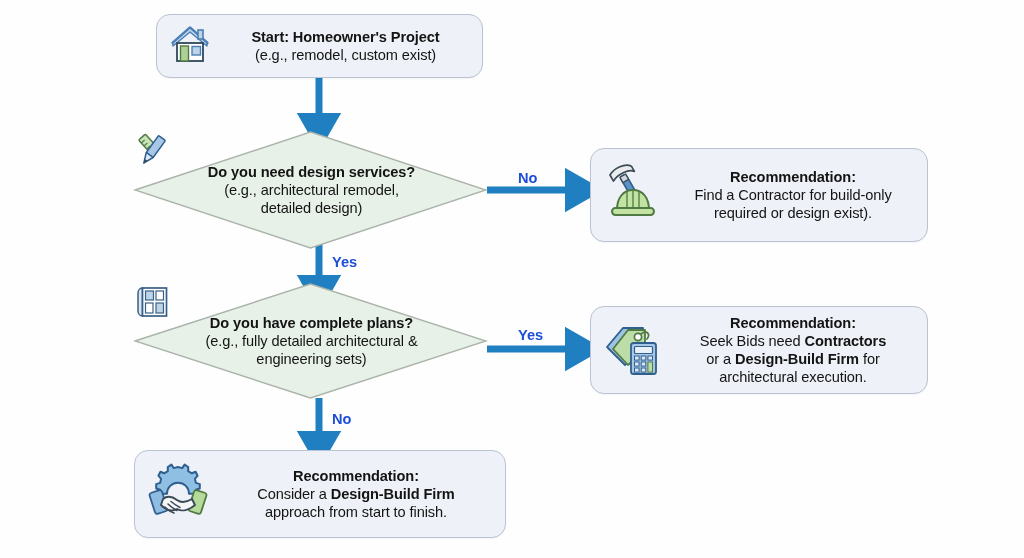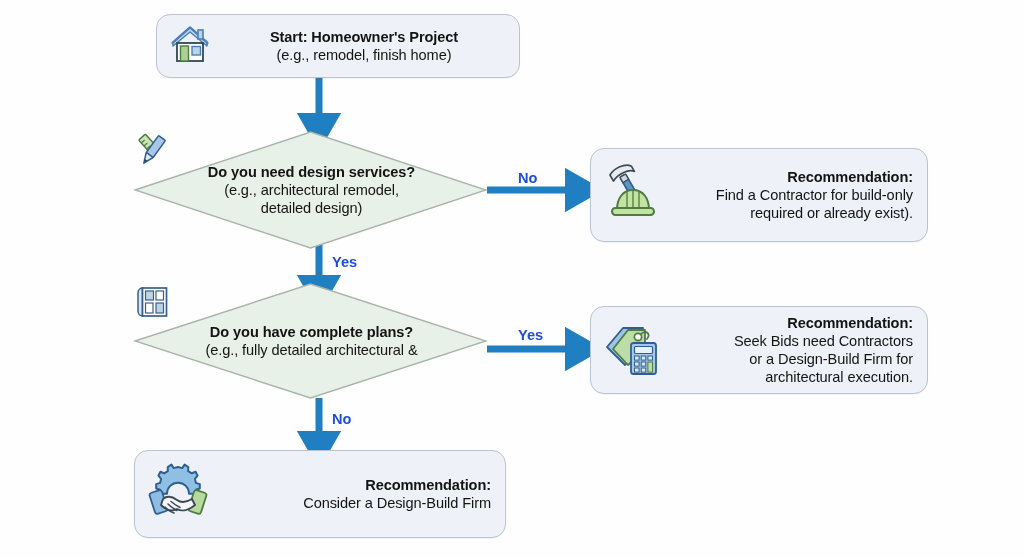--- a/index.html
+++ b/index.html
@@ -39,22 +39,22 @@
   
   .t-bold{
     font-weight:bold;font-size:14.6px;color:#141414;
     line-height:1.24;letter-spacing:-0.1px;
   }
   .t-reg{
     font-weight:normal;font-size:14.6px;color:#141414;
     line-height:1.24;letter-spacing:-0.1px;
   }
   .center{text-align:center;}
-  .left{text-align:right;}
-  .t-reg b{font-weight:normal;}
+  .left{text-align:center;}
+  .t-reg b{font-weight:bold;}
 
   
   .edge-label{
     position:absolute;
     font-weight:bold;font-size:14.6px;color:#1d4ed8;
     white-space:nowrap;
   }
 
   
   #arrows{position:absolute;left:0;top:0;width:1024px;height:558px;pointer-events:none;}
@@ -75,34 +75,34 @@
 
     <line x1="487" y1="190" x2="580" y2="190" stroke="#1f7fc0" stroke-width="7" marker-end="url(#ah)"></line>
 
     <line x1="319" y1="240" x2="319" y2="290" stroke="#1f7fc0" stroke-width="7" marker-end="url(#ah)"></line>
 
     <line x1="487" y1="349" x2="580" y2="349" stroke="#1f7fc0" stroke-width="7" marker-end="url(#ah)"></line>
 
     <line x1="319" y1="398" x2="319" y2="446" stroke="#1f7fc0" stroke-width="7" marker-end="url(#ah)"></line>
   </svg>
 
-  <div class="node" style="left:156px;top:14px;width:364px;height:64px;">
+  <div class="node" style="left:156px;top:14px;width:327px;height:64px;">
     <span class="icon">
       <svg width="46" height="46" viewBox="0 0 46 46">
         <path d="M6 22 L23 7 L40 22" fill="none" stroke="#4b7fb5" stroke-width="3.2" stroke-linejoin="round" stroke-linecap="round"></path>
         <path d="M6 22 L23 7 L40 22 L40 25 L23 11 L6 25 Z" fill="#bcd4e8" stroke="#4b7fb5" stroke-width="1.4" stroke-linejoin="round"></path>
         <rect x="31" y="9" width="5" height="9" fill="#bcd4e8" stroke="#4b7fb5" stroke-width="1.6"></rect>
         <rect x="10" y="22" width="26" height="18" fill="#ffffff" stroke="#2f4858" stroke-width="1.8"></rect>
         <rect x="13.5" y="25" width="8" height="15" fill="#aed095" stroke="#4f7a43" stroke-width="1.4"></rect>
         <rect x="25" y="25.5" width="8.5" height="8.5" fill="#bcd4e8" stroke="#4b7fb5" stroke-width="1.4"></rect>
       </svg>
     </span>
     <span class="txt">
       <div class="t-bold center">Start: Homeowner's Project</div>
-      <div class="t-reg center">(e.g., remodel, finish home)</div>
+      <div class="t-reg center">(e.g., remodel, custom exist)</div>
     </span>
   </div>
 
   <div class="diamond" style="left:133px;top:130px;width:355px;height:120px;">
     <svg width="355" height="120" viewBox="0 0 355 120">
       <polygon points="2,60 177.5,2 353,60 177.5,118" fill="#e7f1e8" stroke="#aab3aa" stroke-width="1.4"></polygon>
     </svg>
     <div class="dtxt">
       <div class="dinner">
         <span class="icon">
@@ -139,21 +139,21 @@
           <rect x="24.5" y="12" width="6.5" height="6" fill="#cfd8de" stroke="#3c4a55" stroke-width="1.3"></rect>
         </g>
         <path d="M16,48 C16,36 22,28 32,28 C42,28 48,36 48,48 Z" fill="#c3e3a2" stroke="#4f7a43" stroke-width="2"></path>
         <path d="M26,29 L26,47 M32,28 L32,47 M38,29 L38,47" stroke="#4f7a43" stroke-width="1.3" fill="none"></path>
         <rect x="11" y="46" width="42" height="7" rx="3.4" fill="#c3e3a2" stroke="#4f7a43" stroke-width="2"></rect>
       </svg>
     </span>
     <span class="txt">
       <div class="t-bold left">Recommendation:</div>
       <div class="t-reg left">Find a Contractor for build-only</div>
-      <div class="t-reg left">required or already exist).</div>
+      <div class="t-reg left">required or design exist).</div>
     </span>
   </div>
 
   <div class="diamond" style="left:133px;top:282px;width:355px;height:118px;">
     <svg width="355" height="118" viewBox="0 0 355 118">
       <polygon points="2,59 177.5,2 353,59 177.5,116" fill="#e7f1e8" stroke="#aab3aa" stroke-width="1.4"></polygon>
     </svg>
     <div class="dtxt">
       <div class="dinner">
         <span class="icon">
@@ -162,20 +162,21 @@
             <rect x="9.5" y="6" width="24" height="28" fill="#ffffff" stroke="#3a5f86" stroke-width="1.7"></rect>
             <rect x="12.5" y="9" width="8" height="9" fill="#bcd4e8" stroke="#3a5f86" stroke-width="1.2"></rect>
             <rect x="23" y="9" width="7.5" height="9" fill="#ffffff" stroke="#3a5f86" stroke-width="1.2"></rect>
             <rect x="12.5" y="21" width="7.5" height="10" fill="#ffffff" stroke="#3a5f86" stroke-width="1.2"></rect>
             <rect x="23" y="21" width="7.5" height="10" fill="#bcd4e8" stroke="#3a5f86" stroke-width="1.2"></rect>
           </svg>
         </span>
         <span>
           <div class="t-bold center">Do you have complete plans?</div>
           <div class="t-reg center">(e.g., fully detailed architectural &amp;</div>
+          <div class="t-reg center">engineering sets)</div>
         </span>
       </div>
     </div>
   </div>
 
   <div class="node" style="left:590px;top:306px;width:338px;height:88px;">
     <span class="icon">
       <svg width="62" height="62" viewBox="0 0 62 62">
         <path d="M6,30 L22,11 L42,11 L42,31 L24,48 Z" fill="#9ec4e4" stroke="#2f5f8f" stroke-width="1.8" stroke-linejoin="round"></path>
         <path d="M12,32 L27,13 L44,13 L44,33 L27,48 Z" fill="#bcdca8" stroke="#4f7a43" stroke-width="1.8" stroke-linejoin="round"></path>
@@ -218,20 +219,21 @@
         <path d="M18,40 C23,36 28,38 32,41 C36,44 42,43 47,40 L50,46
                  C44,51 37,53 32,50 C27,53 21,51 16,46 Z" fill="#f4f6f7" stroke="#3c4a55" stroke-width="1.9" stroke-linejoin="round"></path>
         <path d="M20,48 C23,51 26,53 29,54 M23,45 C26,48 29,50 32,51.5 M26,42.5 C29,45 32,47 35,48.5" fill="none" stroke="#3c4a55" stroke-width="1.5" stroke-linecap="round"></path>
       </svg>
     </span>
     <span class="txt">
       <div class="t-bold left">Recommendation:</div>
       <div class="t-reg left">
         <span>Consider a </span><b>Design-Build Firm</b>
       </div>
+      <div class="t-reg left">approach from start to finish.</div>
     </span>
   </div>
 
   <div class="edge-label" style="left:518px;top:170px;">No</div>
   <div class="edge-label" style="left:332px;top:254px;">Yes</div>
   <div class="edge-label" style="left:518px;top:327px;">Yes</div>
   <div class="edge-label" style="left:332px;top:411px;">No</div>
 
 </div>
 

